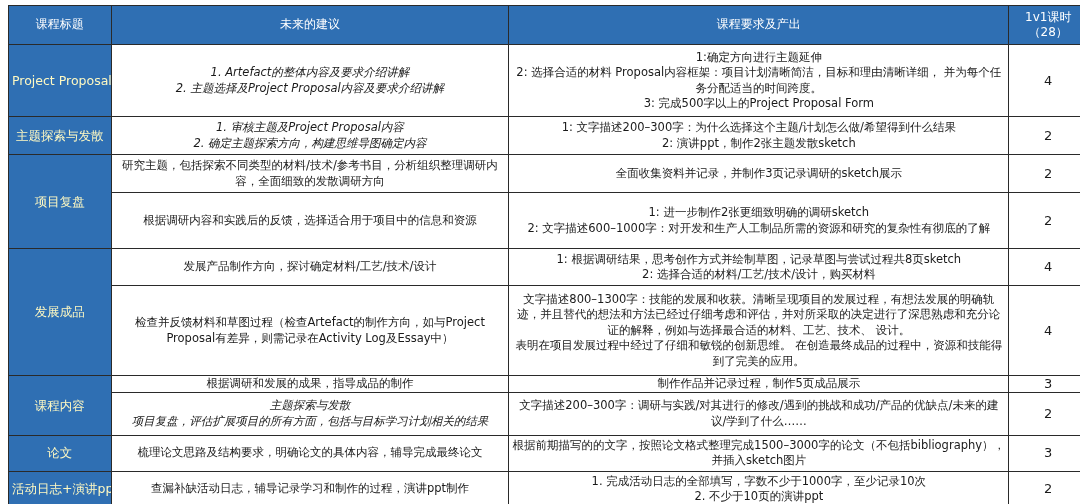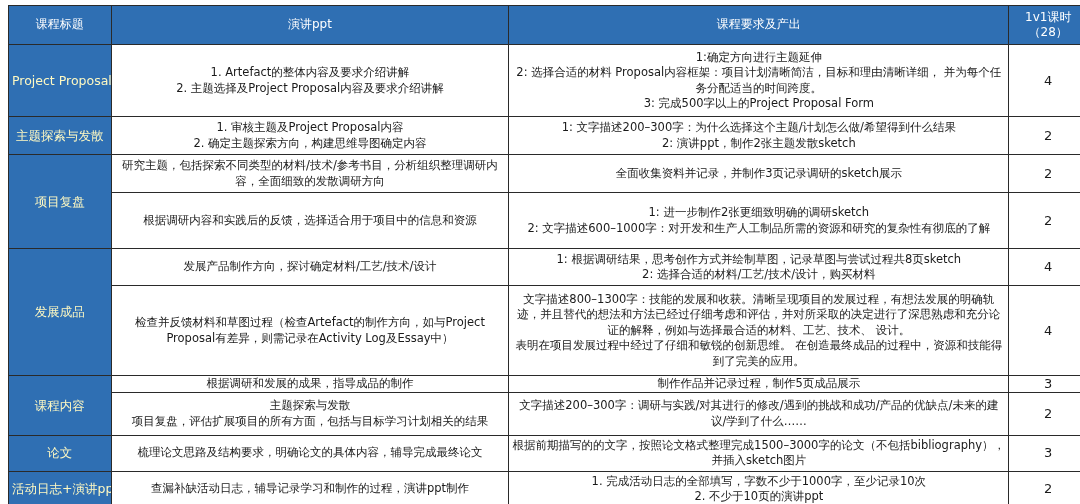--- a/index.html
+++ b/index.html
@@ -21,37 +21,37 @@
   table.syllabus th {
     background: #2f6fb3; color: #ffffff; font-weight: normal;
     height: 38px; text-align: center; font-size: 12px;
   }
   td.title-cell {
     background: #2f6fb3; color: #fef9c3; text-align: center;
     font-size: 12.5px; padding: 0 2px; white-space: nowrap;
   }
   td.content-cell, td.req-cell { text-align: center; background: #ffffff; }
   td.hours-cell { text-align: center; font-size: 13px; background: #ffffff; }
-  .line { display: block; white-space: nowrap; }
+  .line { display: block; white-space: nowrap; font-style: italic; }
   .wrap { display: block; white-space: normal; }
 </style>
 </head>
 <body>
 
 <table class="syllabus">
   <colgroup>
     <col style="width:102px">
     <col style="width:395px">
     <col style="width:497px">
     <col style="width:78px">
   </colgroup>
   <thead>
     <tr>
       <th>课程标题</th>
-      <th>演讲ppt</th>
+      <th>未来的建议</th>
       <th>课程要求及产出</th>
       <th>1v1课时（28）</th>
     </tr>
   </thead>
   <tbody>
 
     <tr style="height:72px">
       <td class="title-cell">Project Proposal</td>
       <td class="content-cell">
         <span class="line">1. Artefact的整体内容及要求介绍讲解</span>

